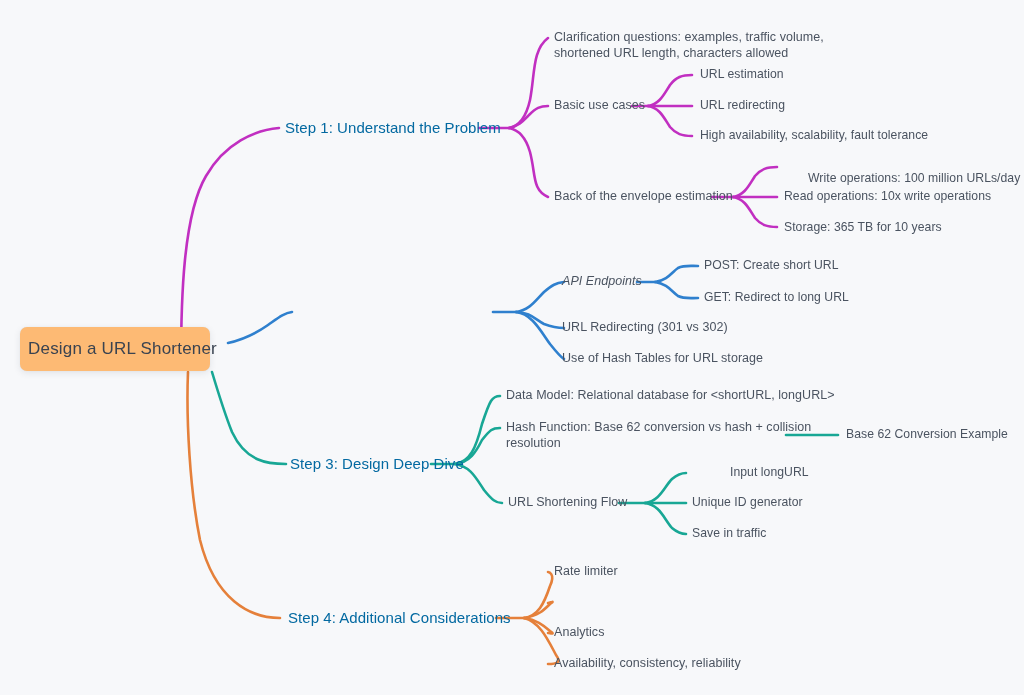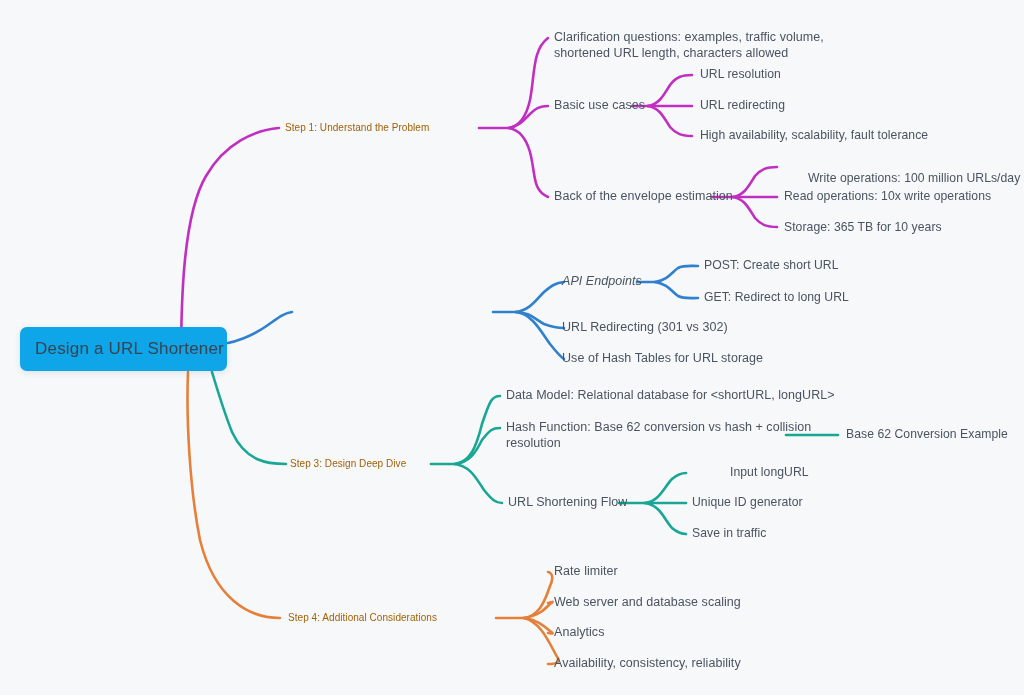--- a/index.html
+++ b/index.html
@@ -31,42 +31,42 @@
   .node-label {
     position: absolute;
     color: #4a5360;
     font-size: 13px;
     line-height: 15.5px;
     letter-spacing: 0.05px;
     white-space: pre;
     transform: translateY(-50%);
   }
   .node-label.lvl1 {
-    font-size: 10px;
-    color: #a16207;
+    font-size: 15px;
+    color: #0369a1;
   }
   .node-label.lvl2 {
     font-size: 12.5px;
   }
   .node-label.lvl3 {
     font-size: 12.2px;
   }
   .root-node {
     position: absolute;
     left: 20px;
     top: 327px;
-    width: 207px;
+    width: 190px;
     height: 44px;
-    background: #0ea5e9;
+    background: #fdba74;
     border-radius: 7px;
     box-shadow: 0 2px 7px rgba(40,50,70,0.10), 0 0 1px rgba(40,50,70,0.10);
     display: flex;
     align-items: center;
     box-sizing: border-box;
-    padding-left: 15px;
+    padding-left: 8px;
   }
   .root-node-text {
     font-size: 17px;
     color: #3a4350;
     letter-spacing: 0.2px;
     white-space: nowrap;
   }
 </style>
 </head>
 <body>
@@ -144,21 +144,21 @@
   <div class="root-node">
     <span class="root-node-text">Design a URL Shortener</span>
   </div>
 
   <div class="node-label lvl1" style="left:285px; top:128px;">Step 1: Understand the Problem</div>
 
   <div class="node-label lvl2" style="left:554px; top:38px;"><span>Clarification questions: examples, traffic volume,</span></div>
   <div class="node-label lvl2" style="left:554px; top:54px;"><span>shortened URL length, characters allowed</span></div>
 
   <div class="node-label lvl2" style="left:554px; top:106px;">Basic use cases</div>
-  <div class="node-label lvl3" style="left:700px; top:75px;">URL resolution</div>
+  <div class="node-label lvl3" style="left:700px; top:75px;">URL estimation</div>
   <div class="node-label lvl3" style="left:700px; top:106px;">URL redirecting</div>
   <div class="node-label lvl3" style="left:700px; top:136px;">High availability, scalability, fault tolerance</div>
 
   <div class="node-label lvl2" style="left:554px; top:197px;">Back of the envelope estimation</div>
   <div class="node-label lvl3" style="left:808px; top:167px;margin-top:12px;">Write operations: 100 million URLs/day</div>
   <div class="node-label lvl3" style="left:784px; top:197px;">Read operations: 10x write operations</div>
   <div class="node-label lvl3" style="left:784px; top:228px;">Storage: 365 TB for 10 years</div>
 
 
   <div class="node-label lvl2" style="left:562px; top:282px;font-style:italic;">API Endpoints</div>
@@ -178,17 +178,16 @@
   <div class="node-label lvl3" style="left:846px; top:435px;">Base 62 Conversion Example</div>
 
   <div class="node-label lvl2" style="left:508px; top:503px;">URL Shortening Flow</div>
   <div class="node-label lvl3" style="left:730px; top:473px;">Input longURL</div>
   <div class="node-label lvl3" style="left:692px; top:503px;">Unique ID generator</div>
   <div class="node-label lvl3" style="left:692px; top:534px;">Save in traffic</div>
 
   <div class="node-label lvl1" style="left:288px; top:618px;">Step 4: Additional Considerations</div>
 
   <div class="node-label lvl2" style="left:554px; top:572px;">Rate limiter</div>
-  <div class="node-label lvl2" style="left:554px; top:603px;">Web server and database scaling</div>
   <div class="node-label lvl2" style="left:554px; top:633px;">Analytics</div>
   <div class="node-label lvl2" style="left:554px; top:664px;">Availability, consistency, reliability</div>
 
 </div>
 
 </body></html>

